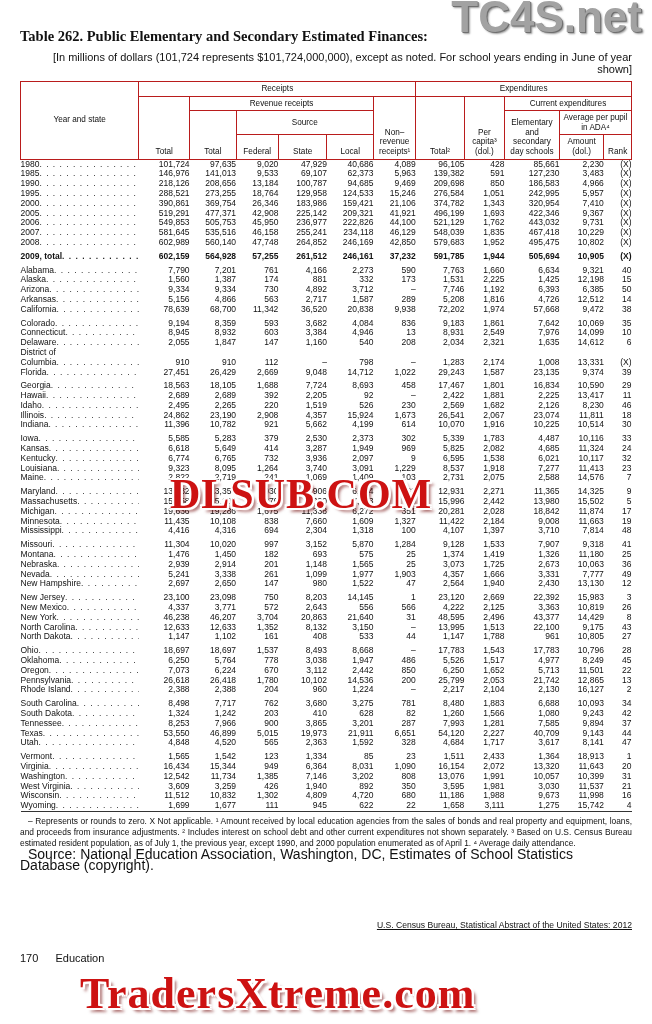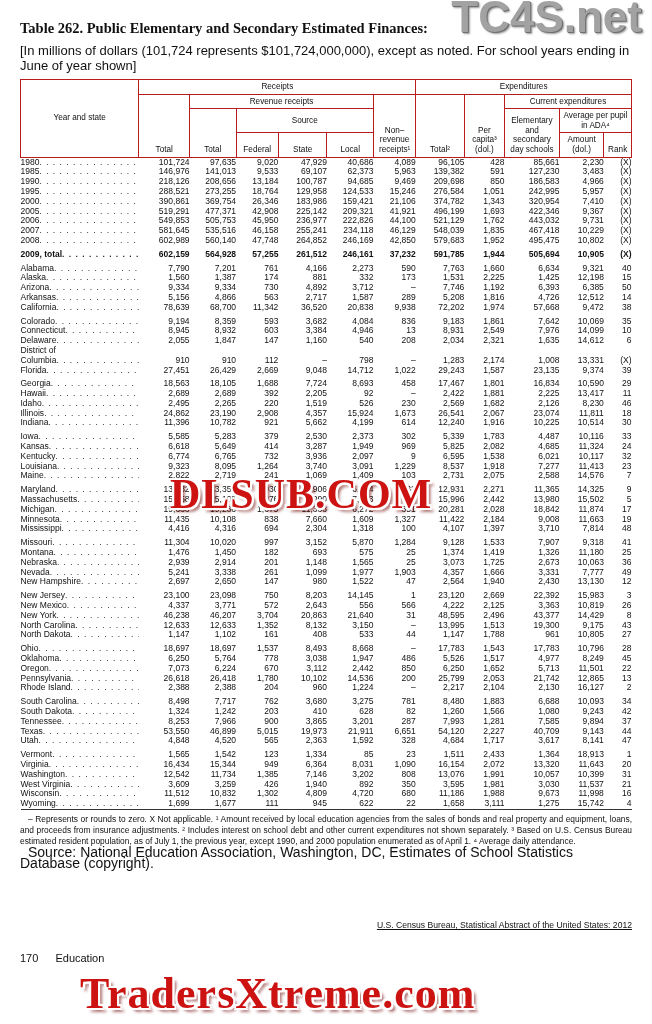--- a/index.html
+++ b/index.html
@@ -4,21 +4,21 @@
 <style>
   html, body { margin: 0; padding: 0; }
   body {
     width: 652px; height: 1024px;
     background: #ffffff;
     position: relative;
     overflow: hidden;
     font-family: "Liberation Sans", sans-serif;
     color: #111;
   }
-  .page { padding: 20px 20px 0 20px; position: relative; }
+  .page { padding: 28px 20px 0 20px; position: relative; }
 
   
   .wm-top {
     position: absolute; top: -8px; right: 10px;
     font-family: "Liberation Sans", sans-serif;
     font-weight: bold; font-size: 44px;
     color: #a2a2a2;
     text-shadow: 1px 1px 0 #6f6f6f, 2px 2px 2px #9a9a9a;
     z-index: 6;
   }
@@ -38,21 +38,21 @@
   .wm-mid { top: 470px; left: 170px; font-size: 42px; }
   .wm-bottom { top: 968px; left: 80px; font-size: 44px; }
 
   
   .title {
     font-family: "Liberation Serif", serif;
     font-weight: bold;
     font-size: 14.5px; line-height: 17px;
     margin: 0 0 6px 0;
   }
-  .subtitle { font-size: 13px; margin: 5px 0 6px 0; }
+  .subtitle { font-size: 11px; margin: 5px 0 6px 0; text-align: right; }
 
   
   table.fin {
     width: 100%;
     border-collapse: collapse;
     table-layout: fixed;
     border-top: 1px solid #333;
     border-bottom: 1px solid #333;
   }
   table.fin thead th {
@@ -626,21 +626,21 @@
               <span>Indiana</span>
               <span class="leader"></span>
             </div>
           </td>
           <td class="num-cell">11,396</td>
           <td class="num-cell">10,782</td>
           <td class="num-cell">921</td>
           <td class="num-cell">5,662</td>
           <td class="num-cell">4,199</td>
           <td class="num-cell">614</td>
-          <td class="num-cell">12,240</td>
+          <td class="num-cell">10,070</td>
           <td class="num-cell">1,916</td>
           <td class="num-cell">10,225</td>
           <td class="num-cell">10,514</td>
           <td class="num-cell">30</td>
         </tr>
         <tr class="gap-row">
           <td colspan="12"></td>
         </tr>
         <tr>
           <td class="label-cell">
@@ -1001,21 +1001,21 @@
             </div>
           </td>
           <td class="num-cell">12,633</td>
           <td class="num-cell">12,633</td>
           <td class="num-cell">1,352</td>
           <td class="num-cell">8,132</td>
           <td class="num-cell">3,150</td>
           <td class="num-cell">–</td>
           <td class="num-cell">13,995</td>
           <td class="num-cell">1,513</td>
-          <td class="num-cell">19,300</td>
+          <td class="num-cell">22,100</td>
           <td class="num-cell">9,175</td>
           <td class="num-cell">43</td>
         </tr>
         <tr>
           <td class="label-cell">
             <div class="label-line">
               <span>North Dakota</span>
               <span class="leader"></span>
             </div>
           </td>

